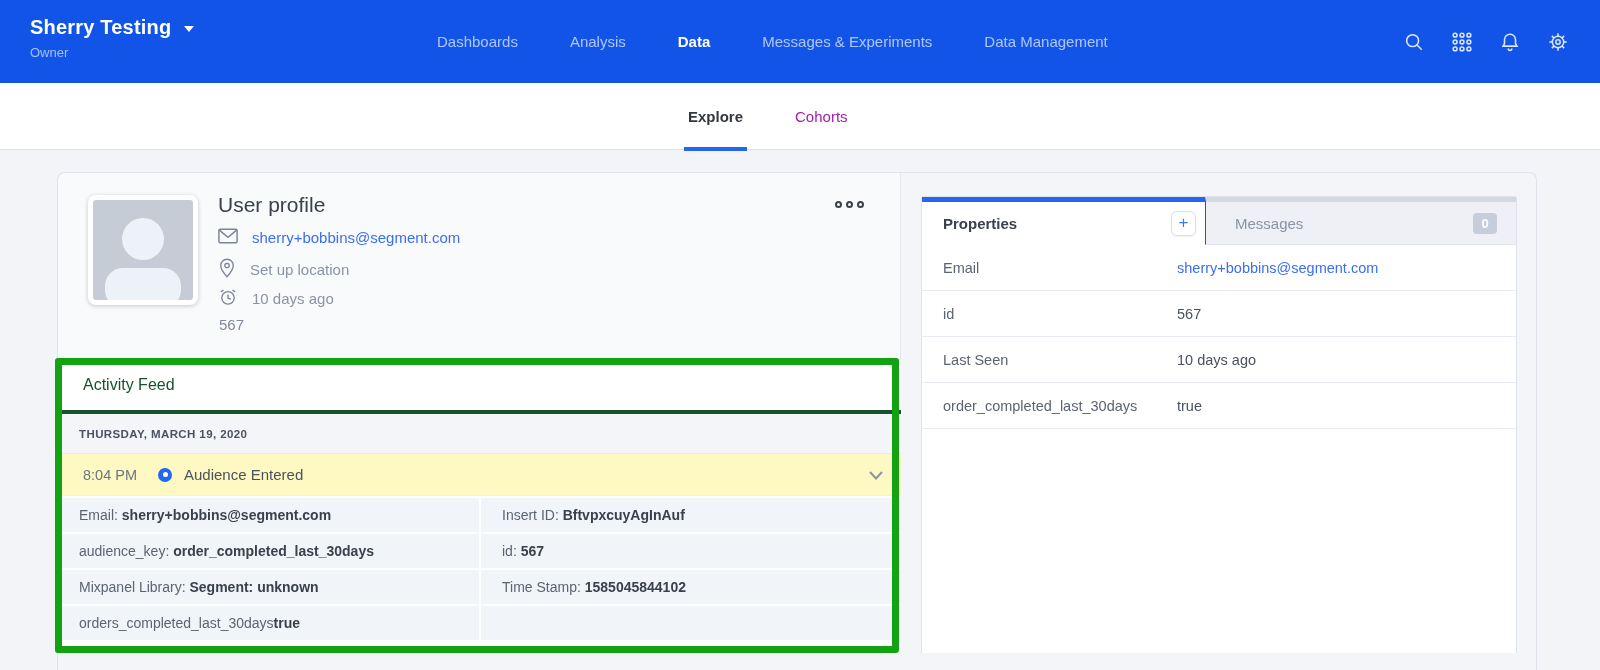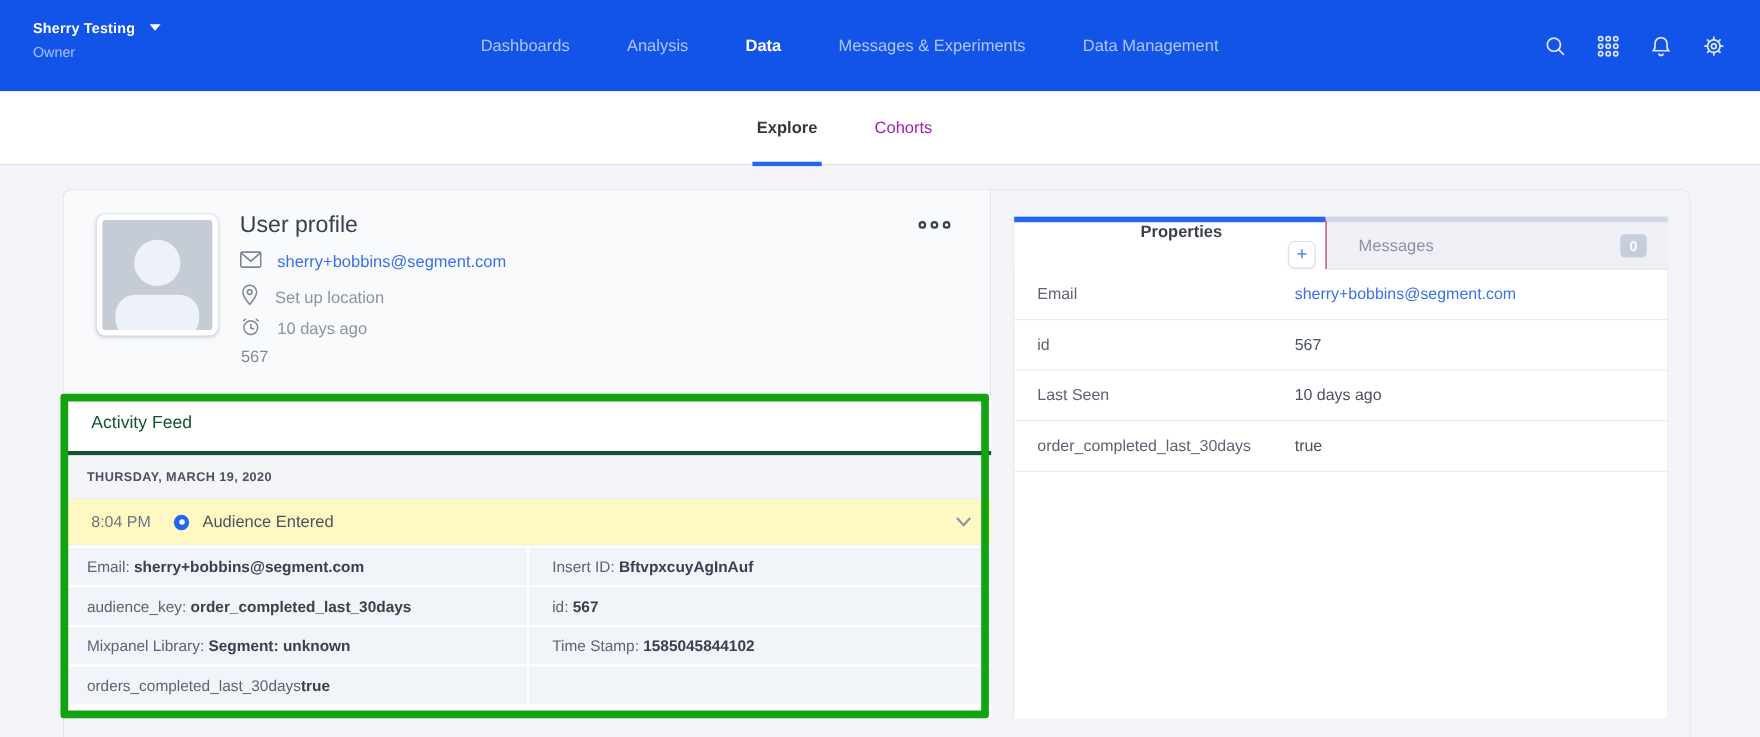--- a/index.html
+++ b/index.html
@@ -4,21 +4,21 @@
 <style>
   * { margin:0; padding:0; box-sizing:border-box; }
   html,body { width:1600px; height:670px; overflow:hidden;
     font-family:"Liberation Sans", sans-serif; background:#f2f4f8; }
 
   
   .topnav { position:absolute; left:0; top:0; width:1600px; height:83px;
     background:#1253e8; display:flex; align-items:center; }
   .project { position:absolute; left:30px; top:16px; color:#fff; }
   .project-name-row { display:flex; align-items:center; gap:12px; }
-  .project-name { font-size:13px; font-weight:bold; letter-spacing:.2px; }
+  .project-name { font-size:20px; font-weight:bold; letter-spacing:.2px; }
   .project-role { font-size:13px; color:rgba(255,255,255,.62); margin-top:6px; }
   .nav-items { position:absolute; left:437px; top:0; height:83px; display:flex;
     align-items:center; gap:52px; }
   .nav-item { font-size:15px; color:rgba(255,255,255,.66); cursor:pointer; white-space:nowrap; }
   .nav-item.active { color:#fff; font-weight:bold; }
   .nav-icons { position:absolute; right:30px; top:0; height:83px; display:flex;
     align-items:center; gap:24px; }
   .nav-icon { width:24px; height:24px; display:flex; align-items:center;
     justify-content:center; cursor:pointer; }
   .nav-icon svg { stroke:rgba(255,255,255,.85); fill:none; stroke-width:1.7; }
@@ -86,21 +86,21 @@
   
   .annotation-box { position:absolute; left:55px; top:358px; width:844px; height:295px;
     border:7px solid #12a212; border-radius:3px; pointer-events:none; z-index:50; }
 
   
   .right-panel { position:absolute; left:863px; top:23px; width:596px; height:457px;
     background:#fff; border:1px solid #dfe4ec; border-bottom:none; border-radius:3px 3px 0 0; }
   .panel-tabs { display:flex; height:48px; }
   .ptab { position:relative; display:flex; align-items:center; cursor:pointer; }
   .ptab-properties { width:283px; background:#fff; border-top:5px solid #2566f0;
-    padding-left:21px; border-bottom:1px solid #fff;flex-direction:column; }
+    padding-left:21px; border-bottom:1px solid #fff; }
   .ptab-properties .ptab-label { font-size:15px; font-weight:bold; color:#3a414c; }
   .ptab-messages { flex:1; background:#eef0f5; border-top:5px solid #d3d9e3;
     border-left:1px solid #be185d; border-bottom:1px solid #dfe4ec; padding-left:29px; }
   .ptab-messages .ptab-label { font-size:15px; color:#8a93a4; }
   .add-prop-btn { margin-left:auto; margin-right:9px; width:25px; height:25px;
     background:#fff; border:1px solid #d9e0ec; border-radius:6px; color:#3b78f6;
     font-size:17px; line-height:22px; text-align:center; cursor:pointer;
     box-shadow:0 1px 2px rgba(40,50,70,.08); }
   .msg-badge { margin-left:auto; margin-right:19px; min-width:24px; height:21px;
     background:#c7cedb; border-radius:4px; color:#fff; font-size:13px; font-weight:bold;

